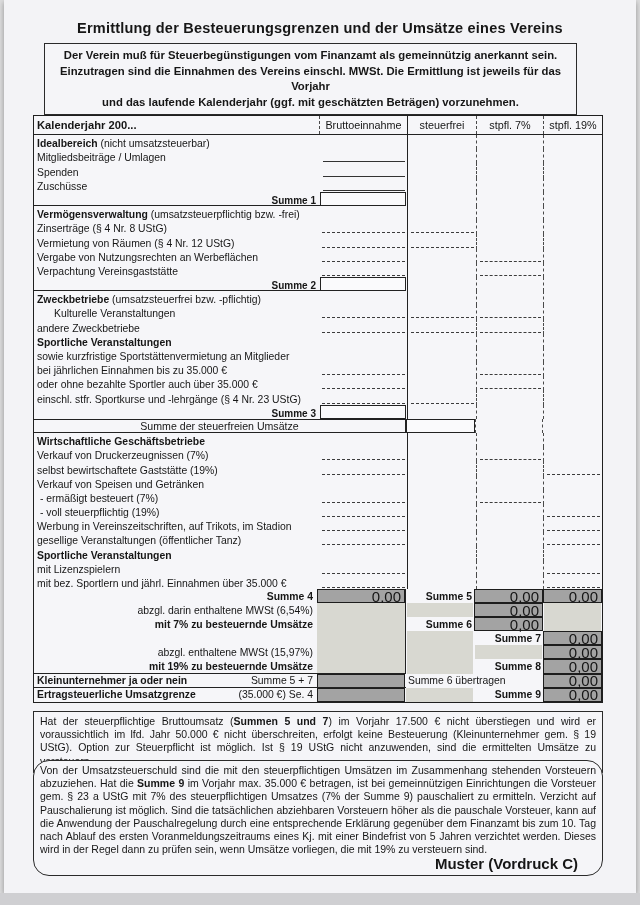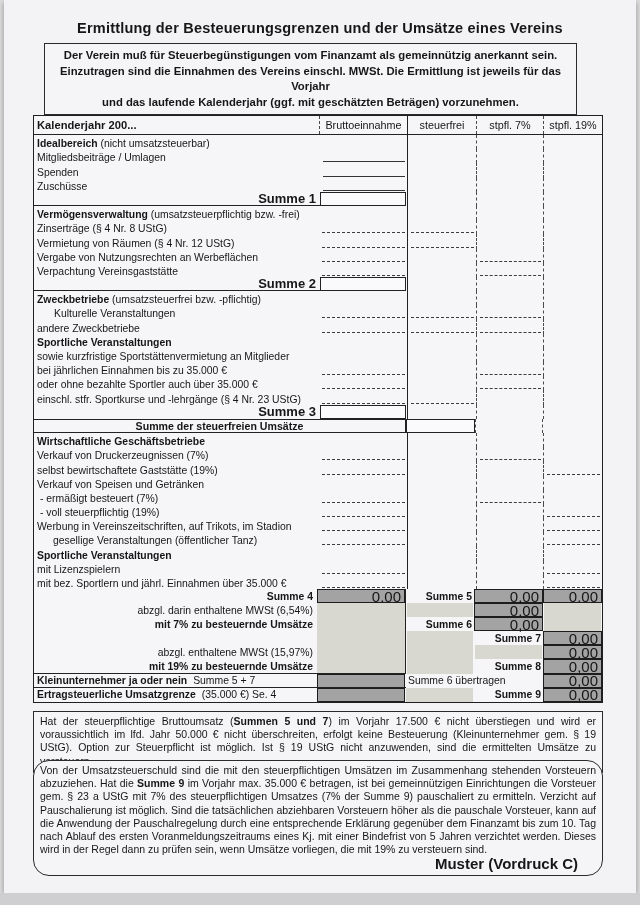--- a/index.html
+++ b/index.html
@@ -11,40 +11,40 @@
   #introbox{position:absolute;left:40px;top:43px;width:519px;border:1.6px solid #2a2a2a;padding:4px 6px;text-align:center;font-size:11.3px;font-weight:bold;line-height:15.5px;background:#f5f5f8;}
 
   
   #tbl{position:absolute;left:29px;top:115px;width:570px;height:588px;border:1.7px solid #1f1f1f;box-sizing:border-box;background:#f6f6f9;}
   .hrow{display:flex;height:18px;border-bottom:1.4px solid #222;align-items:center;font-size:10.8px;}
   .hrow .hdesc{flex:1;padding-left:3px;font-weight:bold;font-size:11.2px;}
   .hrow .hc{text-align:center;}
   .row{display:flex;height:14.2px;position:relative;align-items:flex-end;font-size:10.4px;}
   .desc{flex:1;display:flex;align-items:center;white-space:nowrap;overflow:hidden;padding-left:3px;min-width:0;}
   .desc .b{font-weight:bold;}
-  .desc .sum{font-weight:bold;margin-left:auto;padding-right:3px;font-size:13px;}
+  .desc .sum{font-weight:bold;margin-left:auto;padding-right:3px;font-size:10px;}
   .cbr{width:88px;height:100%;position:relative;flex:none;}
   .csf{width:69px;height:100%;position:relative;flex:none;border-left:1.4px solid #222;box-sizing:border-box;}
   .cs7{width:67px;height:100%;position:relative;flex:none;border-left:1.1px dashed #4a4a4a;box-sizing:border-box;}
   .cs19{width:59px;height:100%;position:relative;flex:none;border-left:1.1px dashed #4a4a4a;box-sizing:border-box;}
   .hrow .cbr{border-left:1.1px dashed #4a4a4a;box-sizing:border-box;display:flex;align-items:center;justify-content:center;}
   .hrow .csf,.hrow .cs7,.hrow .cs19{display:flex;align-items:center;justify-content:center;}
   .u-d::after{content:'';position:absolute;left:3px;right:2px;bottom:1px;border-bottom:1.2px dashed #3c3c3c;}
   .u-s::after{content:'';position:absolute;left:4px;right:2px;bottom:1px;border-bottom:1.1px solid #333;}
   .u-b::after{content:'';position:absolute;left:1px;right:1px;top:0;bottom:0;border:1.3px solid #222;background:#fafafc;}
   .sec::before{content:'';position:absolute;left:0;top:-1px;width:372px;border-top:1.5px solid #222;z-index:2;}
   
   .fsrow{display:flex;height:14.2px;font-size:10.6px;position:relative;}
-  .fslabel{width:372px;flex:none;border-top:1.4px solid #222;border-bottom:1.4px solid #222;border-right:1.4px solid #222;box-sizing:border-box;display:flex;align-items:center;justify-content:center;font-weight:bold;}
+  .fslabel{width:372px;flex:none;border-top:1.4px solid #222;border-bottom:1.4px solid #222;border-right:1.4px solid #222;box-sizing:border-box;display:flex;align-items:center;justify-content:center;font-weight:normal;}
   .fsbox{width:69px;flex:none;border:1.4px solid #222;box-sizing:border-box;background:#fafafc;}
 
   
   .srow{display:flex;height:14.1px;align-items:stretch;font-size:10.4px;position:relative;}
   .sd{flex:1;display:flex;align-items:center;justify-content:flex-end;padding-right:4px;white-space:nowrap;min-width:0;}
-  .sd.left{justify-content:flex-start;padding-left:3px;gap:6px;}
+  .sd.left{justify-content:space-between;padding-left:3px;gap:6px;}
   .sb{width:88px;flex:none;position:relative;}
   .ssf{width:69px;flex:none;position:relative;border-left:1.4px solid #222;box-sizing:border-box;display:flex;align-items:center;justify-content:flex-end;padding-right:2px;}
   .ss7{width:67px;flex:none;position:relative;display:flex;align-items:center;justify-content:flex-end;padding-right:2px;}
   .ss19{width:59px;flex:none;position:relative;}
   .vbox{position:absolute;left:0;right:0;top:0;bottom:0;border:1.4px solid #1d1d1d;background:#a3a3a3;display:flex;align-items:center;justify-content:flex-end;padding-right:3px;box-sizing:border-box;font-size:15px;}
   .gray{position:absolute;left:1px;right:1px;top:0;bottom:0;background:#d8d8d1;}
   .grayfull{position:absolute;left:0;right:0;top:0;bottom:0;background:#d8d8d1;}
   .bold{font-weight:bold;}
   .topline::before{content:'';position:absolute;left:0;top:-1px;width:372px;border-top:1.5px solid #222;z-index:2;}
   .midline::before{content:'';position:absolute;left:0;top:-1px;width:372px;border-top:1.2px solid #222;z-index:2;}
@@ -325,21 +325,21 @@
           <div class="desc">
             <span style="white-space: pre;">Werbung in Vereinszeitschriften, auf Trikots, im Stadion</span>
           </div>
           <div class="cbr u-d"></div>
           <div class="csf"></div>
           <div class="cs7"></div>
           <div class="cs19 u-d"></div>
         </div>
         <div class="row">
           <div class="desc">
-            <span style="white-space: pre; margin-left: 16px;">gesellige Veranstaltungen (öffentlicher Tanz)</span>
+            <span style="white-space: pre;">gesellige Veranstaltungen (öffentlicher Tanz)</span>
           </div>
           <div class="cbr u-d"></div>
           <div class="csf"></div>
           <div class="cs7"></div>
           <div class="cs19 u-d"></div>
         </div>
         <div class="row">
           <div class="desc">
             <span class="b">Sportliche Veranstaltungen</span>
           </div>

